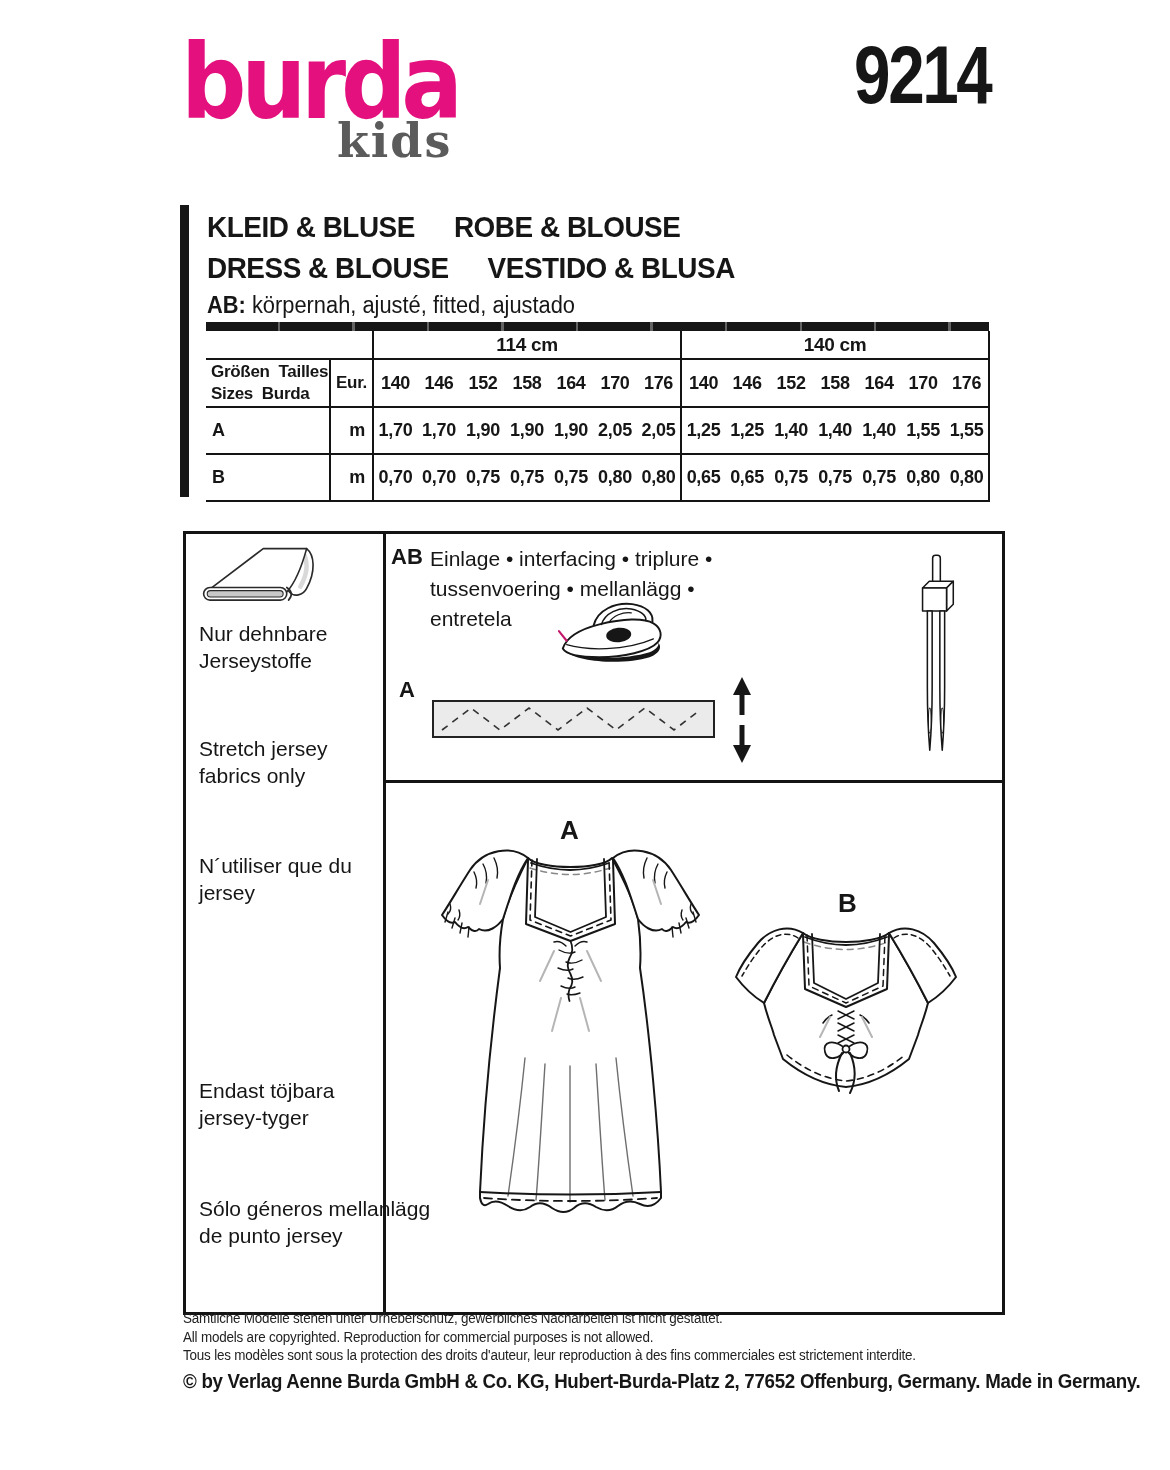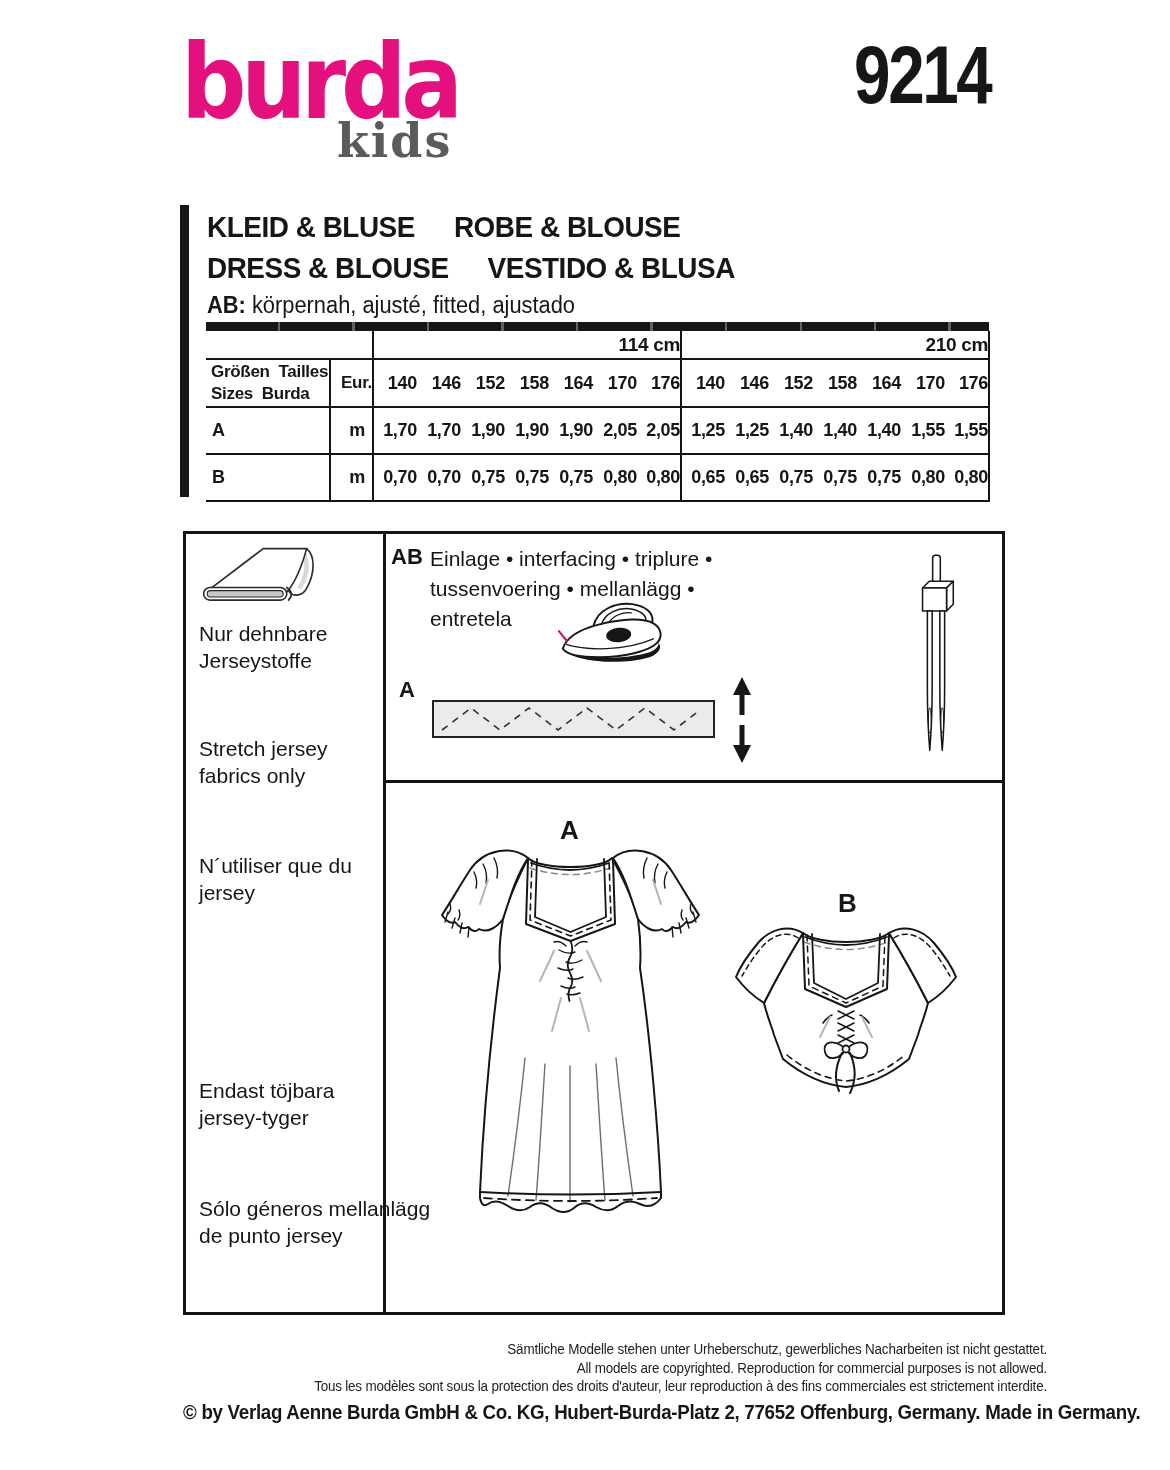--- a/index.html
+++ b/index.html
@@ -23,21 +23,21 @@
   .title-line .gap{display:inline-block;width:42px;}
   .subtitle{position:absolute;left:207px;top:293px;font-size:23px;line-height:1.1;
       transform:scaleX(.95);transform-origin:0 0;white-space:nowrap;}
   .subtitle b{font-weight:bold;}
 
   
   .table-topbar{position:absolute;left:206px;top:322px;width:783px;height:9px;
       background:repeating-linear-gradient(90deg,#161616 0 72px,#636363 72px 74.5px);}
   #size-table{position:absolute;left:206px;top:331px;border-collapse:collapse;table-layout:fixed;
       width:783px;border-right:2px solid #141414;font-weight:bold;}
-  #size-table td{border-bottom:2px solid #141414;padding:0;text-align:right;
+  #size-table td{border-bottom:2px solid #141414;padding:0;text-align:center;
       font-size:18px;letter-spacing:-.3px;}
   #size-table .tw{font-size:19px;height:27px;}
   #size-table .tw-empty{height:27px;}
   #size-table .grp{border-left:2px solid #141414;}
   #size-table .c-glabel{text-align:left;padding-left:5px;white-space:pre;font-size:17px;
       line-height:1.3;height:46px;}
   #size-table .c-eur{border-left:2px solid #141414;font-size:17px;}
   #size-table .c-unit{border-left:2px solid #141414;text-align:right;padding-right:7px;}
   #size-table .c-label{text-align:left;padding-left:6px;}
   #size-table tbody td{height:45px;}
@@ -63,21 +63,21 @@
   .measure-text{position:absolute;left:567px;top:152px;font-weight:bold;font-size:21px;
       line-height:29px;white-space:pre-line;}
   .needle-icon{position:absolute;left:726px;top:18px;}
 
   .dress-label{position:absolute;left:374px;top:281px;font-weight:bold;font-size:26px;}
   .blouse-label{position:absolute;left:652px;top:354px;font-weight:bold;font-size:26px;}
   .dress-art{position:absolute;left:242px;top:312px;}
   .blouse-art{position:absolute;left:544px;top:385px;}
 
   
-  .footer{position:absolute;left:183px;top:1340px;width:900px;text-align:right;}
+  .footer{position:absolute;left:183px;top:1309px;width:900px;}
   .footer .fline{font-size:14px;line-height:18.5px;letter-spacing:-.2px;color:#222;
       transform:scaleX(.96);transform-origin:0 0;white-space:nowrap;}
   .footer .fcopy{margin-top:5px;font-size:19.5px;font-weight:bold;letter-spacing:-.3px;
       color:#161616;transform:scaleX(.96);transform-origin:0 0;white-space:nowrap;}
 </style>
 </head>
 <body>
 
 <div class="page">
 
@@ -107,21 +107,21 @@
         <col style="width:44px">
         <col style="width:44px">
       <col style="width:44px">
         <col style="width:44px">
         <col style="width:44px">
     </colgroup>
     <thead>
       <tr>
         <td class="tw-empty" colspan="2"></td>
         <td class="tw grp" colspan="7">114 cm</td>
-        <td class="tw grp" colspan="7">210 cm</td>
+        <td class="tw grp" colspan="7">140 cm</td>
       </tr>
       <tr id="row-sizes">
         <td class="c-glabel">Größen  Tailles
 Sizes  Burda</td>
         <td class="c-eur">Eur.</td>
       <td class="c-size grp">140</td>
           <td class="c-size">146</td>
           <td class="c-size">152</td>
           <td class="c-size">158</td>
           <td class="c-size">164</td>

